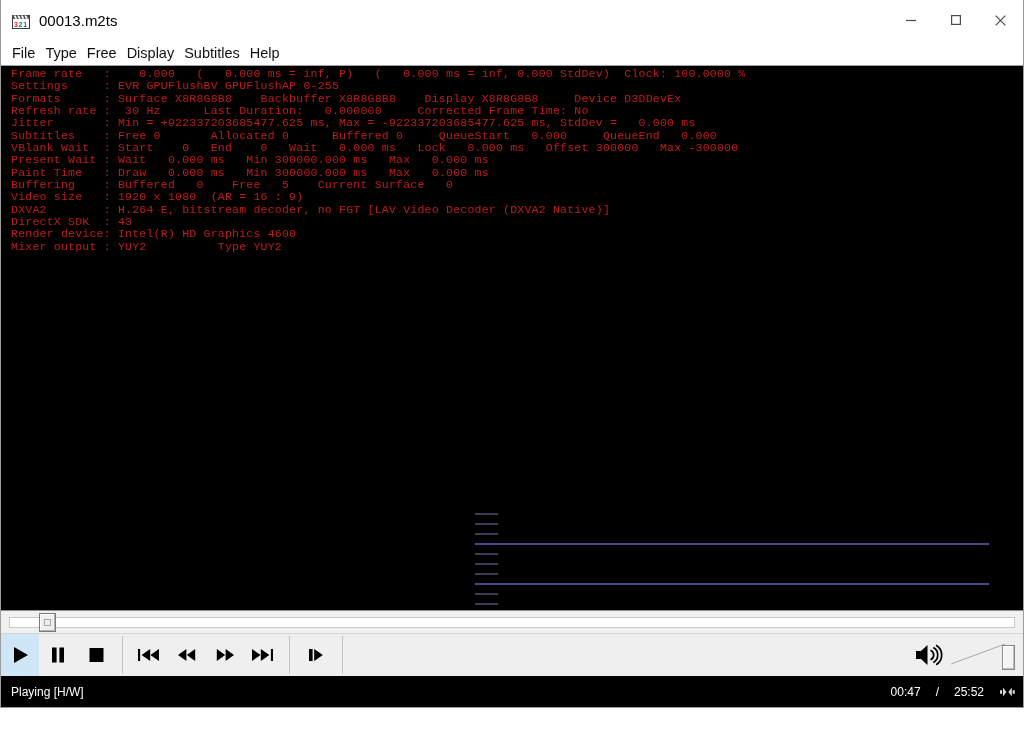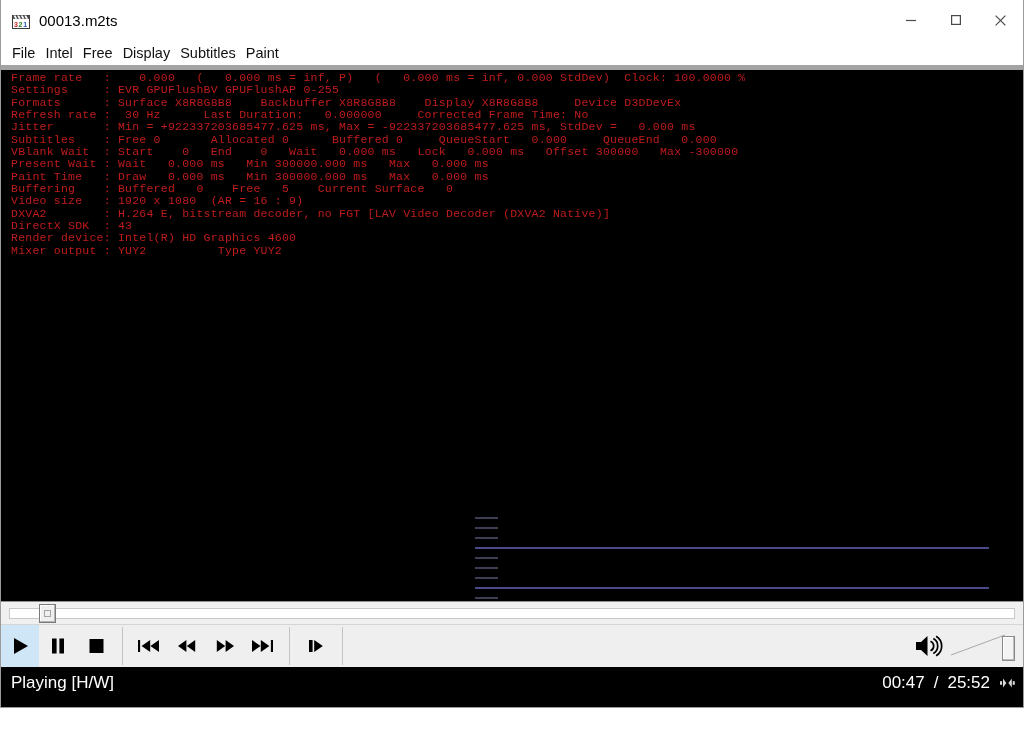--- a/index.html
+++ b/index.html
@@ -66,21 +66,21 @@
   .win-btn svg { display: block; }
 
   
   .menubar {
     height: 24px;
     min-height: 24px;
     background: #ffffff;
     display: flex;
     align-items: center;
     padding-left: 6px;
-    border-bottom: 5px solid #a3a3a3;
+    border-bottom: 1px solid #a3a3a3;
   }
   .menu-item {
     font-size: 14.5px;
     color: #111111;
     padding: 1px 5px 2px 5px;
     white-space: nowrap;
     line-height: 20px;
   }
 
   
@@ -229,29 +229,29 @@
   }
 
   
   .statusbar {
     height: 31px;
     min-height: 31px;
     background: #000000;
     color: #ffffff;
     display: flex;
     align-items: center;
-    padding: 0 8px 9px 10px;
-    font-size: 17px;
+    padding: 0 8px 0 10px;
+    font-size: 12px;
   }
   .status-left { white-space: nowrap; }
   .status-right {
     margin-left: auto;
     display: flex;
     align-items: center;
-    gap: 9px;
+    gap: 15px;
     white-space: nowrap;
   }
   .chan-icon {
     display: flex;
     align-items: center;
     justify-content: center;
     width: 16px;
     height: 11px;
   }
 </style>
@@ -294,25 +294,25 @@
         <svg width="13" height="13" viewBox="0 0 13 13">
           <line x1="1.6" y1="1.6" x2="11.4" y2="11.4" stroke="#4a4a4a" stroke-width="1.2"></line>
           <line x1="11.4" y1="1.6" x2="1.6" y2="11.4" stroke="#4a4a4a" stroke-width="1.2"></line>
         </svg>
       </div>
     </div>
   </div>
 
   <div class="menubar">
     <div class="menu-item">File</div>
-    <div class="menu-item">Intel</div>
+    <div class="menu-item">Type</div>
     <div class="menu-item">Free</div>
     <div class="menu-item">Display</div>
     <div class="menu-item">Subtitles</div>
-    <div class="menu-item">Paint</div>
+    <div class="menu-item">Help</div>
   </div>
 
   <div class="video-area">
     <div class="osd" id="osd" style="color: rgb(192, 28, 28);"><div class="osd-line">Frame rate   :    0.000   (   0.000 ms = inf, P)   (   0.000 ms = inf, 0.000 StdDev)  Clock: 100.0000 %</div><div class="osd-line">Settings     : EVR GPUFlushBV GPUFlushAP 0-255</div><div class="osd-line">Formats      : Surface X8R8G8B8    Backbuffer X8R8G8B8    Display X8R8G8B8     Device D3DDevEx</div><div class="osd-line">Refresh rate :  30 Hz      Last Duration:   0.000000     Corrected Frame Time: No</div><div class="osd-line">Jitter       : Min = +922337203685477.625 ms, Max = -922337203685477.625 ms, StdDev =   0.000 ms</div><div class="osd-line">Subtitles    : Free 0       Allocated 0      Buffered 0     QueueStart   0.000     QueueEnd   0.000</div><div class="osd-line">VBlank Wait  : Start    0   End    0   Wait   0.000 ms   Lock   0.000 ms   Offset 300000   Max -300000</div><div class="osd-line">Present Wait : Wait   0.000 ms   Min 300000.000 ms   Max   0.000 ms</div><div class="osd-line">Paint Time   : Draw   0.000 ms   Min 300000.000 ms   Max   0.000 ms</div><div class="osd-line">Buffering    : Buffered   0    Free   5    Current Surface   0</div><div class="osd-line">Video size   : 1920 x 1080  (AR = 16 : 9)</div><div class="osd-line">DXVA2        : H.264 E, bitstream decoder, no FGT [LAV Video Decoder (DXVA2 Native)]</div><div class="osd-line">DirectX SDK  : 43</div><div class="osd-line">Render device: Intel(R) HD Graphics 4600</div><div class="osd-line">Mixer output : YUY2          Type YUY2</div></div>
     <div class="sync-graph" id="sync-graph">
         <div class="grid-row grid-short" style="top: 9px; width: 23px; background: rgb(60, 60, 82);"></div>
         <div class="grid-row grid-short" style="top: 19px; width: 23px; background: rgb(60, 60, 82);"></div>
         <div class="grid-row grid-short" style="top: 29px; width: 23px; background: rgb(60, 60, 82);"></div>
         <div class="grid-row grid-major" style="top: 39px; width: 514px; background: rgb(75, 75, 138);"></div>
         <div class="grid-row grid-short" style="top: 49px; width: 23px; background: rgb(60, 60, 82);"></div>

